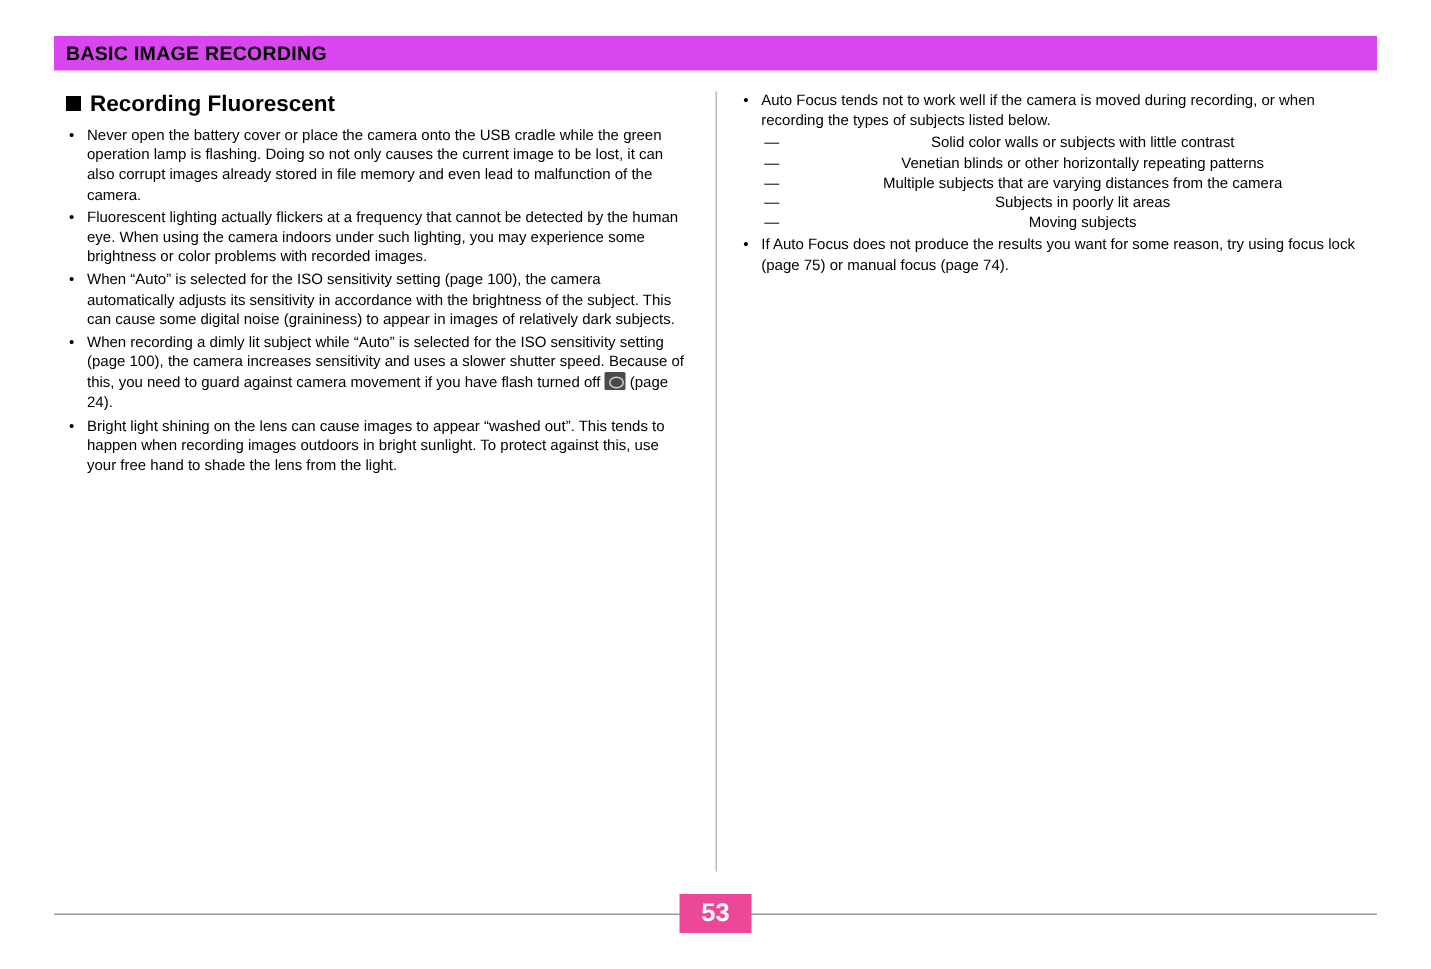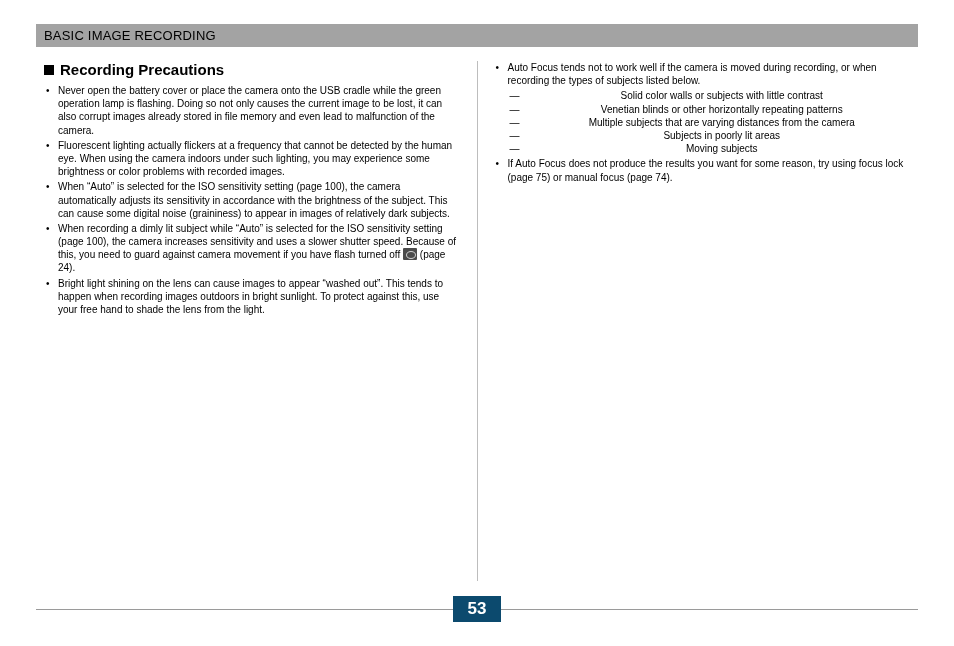--- a/index.html
+++ b/index.html
@@ -1,21 +1,21 @@
 <!DOCTYPE html>
 <html><head>
 <meta charset="utf-8">
 <style>
   * { box-sizing: border-box; margin: 0; padding: 0; }
   html, body { width: 954px; height: 646px; font-family: Arial, Helvetica, sans-serif; color: #000; background: #fff; }
   .page { position: relative; width: 954px; height: 646px; padding: 24px 36px 0 36px; }
   .header-bar {
-    background: #a3a3a3;
+    background: #d946ef;
     padding: 4px 8px;
-    font-weight: normal;
+    font-weight: bold;
     font-size: 13px;
     letter-spacing: 0.2px;
     margin-bottom: 14px;
   }
   .columns {
     display: flex;
     gap: 0;
     height: 520px;
   }
   .col {
@@ -105,40 +105,40 @@
     top: 19px;
     border-top: 1px solid #9a9a9a;
   }
   .page-badge {
     position: absolute;
     left: 50%;
     transform: translateX(-50%);
     top: 6px;
     width: 48px;
     height: 26px;
-    background: #0c4a6e;
+    background: #ec4899;
     color: #fff;
     font-weight: bold;
     font-size: 17px;
     text-align: center;
     line-height: 26px;
   }
 </style>
 </head>
 <body>
 
 <div class="page">
 
   <div class="header-bar">BASIC IMAGE RECORDING</div>
 
   <div class="columns">
 
     <div class="col left">
       <h2 class="section-title">
-        <span class="bullet-square"></span><span>Recording Precautions</span>
+        <span class="bullet-square"></span><span>Recording Fluorescent</span>
       </h2>
       <ul class="bullets">
         <li>Never open the battery cover or place the camera onto the USB cradle while the green operation lamp is flashing. Doing so not only causes the current image to be lost, it can also corrupt images already stored in file memory and even lead to malfunction of the camera.</li>
         <li>Fluorescent lighting actually flickers at a frequency that cannot be detected by the human eye. When using the camera indoors under such lighting, you may experience some brightness or color problems with recorded images.</li>
         <li>When “Auto” is selected for the ISO sensitivity setting (page 100), the camera automatically adjusts its sensitivity in accordance with the brightness of the subject. This can cause some digital noise (graininess) to appear in images of relatively dark subjects.</li>
         <li>
           <span>When recording a dimly lit subject while “Auto” is selected for the ISO sensitivity setting (page 100), the camera increases sensitivity and uses a slower shutter speed. Because of this, you need to guard against camera movement if you have flash turned off </span><span class="inline-icon"></span><span> (page 24).</span>
         </li>
         <li>Bright light shining on the lens can cause images to appear “washed out”. This tends to happen when recording images outdoors in bright sunlight. To protect against this, use your free hand to shade the lens from the light.</li>
       </ul>

